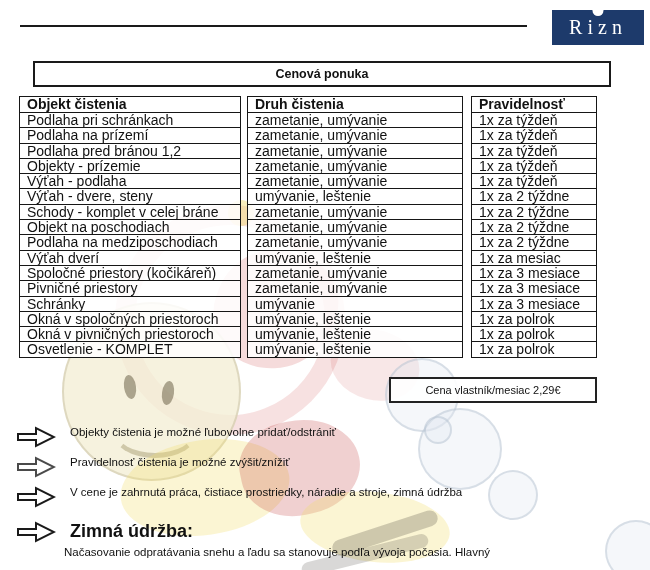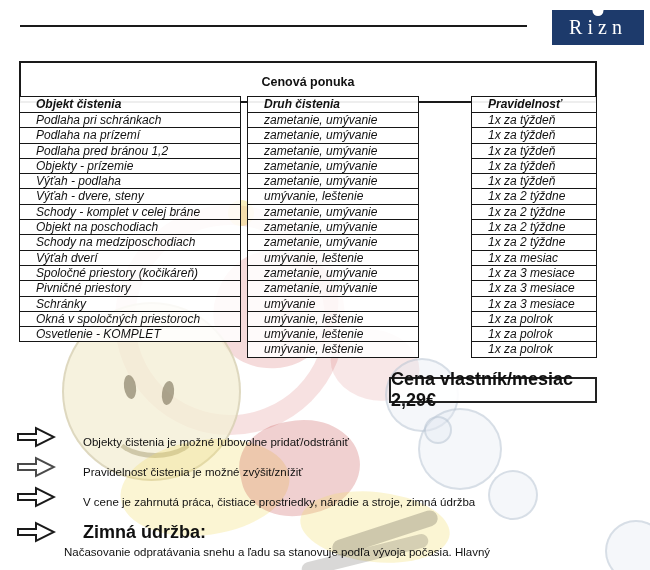--- a/index.html
+++ b/index.html
@@ -45,40 +45,40 @@
   .wm-b4{left:605px; top:520px; width:58px; height:58px;}
   .wm-b5{left:424px; top:416px; width:24px; height:24px;}
   
   .content{position:absolute; inset:0; z-index:1;}
   .top-line{position:absolute; left:20px; top:25px; width:507px; height:2px; background:#1a1a1a;}
   .logo{position:absolute; left:552px; top:10px; width:92px; height:35px;
     background:#1d3a6b; color:#fff; font-family:"Liberation Serif", serif;
     font-size:20px; letter-spacing:5px; display:flex; align-items:center; justify-content:center;}
   .logo-notch{position:absolute; left:50%; top:-5px; width:11px; height:11px;
     border-radius:50%; background:#ffffff; transform:translateX(-50%);}
-  .title-box{position:absolute; left:19px; top:61px; width:578px; height:42px;
+  .title-box{position:absolute; left:33px; top:61px; width:578px; height:26px;
     border:2px solid #1a1a1a; background:rgba(255,255,255,0.92); box-sizing:border-box;
     display:flex; align-items:center; justify-content:center;
     font-weight:bold; font-size:12.5px;}
   .col{position:absolute; top:96px;}
   .col-objekt{left:19px; width:222px;}
-  .col-druh{left:247px; width:172px;}
+  .col-druh{left:247px; width:216px;}
   .col-prav{left:471px; width:126px;}
   .cell{
     box-sizing:border-box; height:16.3px; border:1px solid #161616;
-    margin-top:-1px; padding:1px 2px 0 16px; font-size:12px; line-height:13.5px;
-    background:rgba(255,255,255,0.85); white-space:nowrap; overflow:hidden;font-style:italic;
+    margin-top:-1px; padding:1px 2px 0 7px; font-size:14px; line-height:13.5px;
+    background:rgba(255,255,255,0.85); white-space:nowrap; overflow:hidden;
   }
   .cell:first-child{margin-top:0;}
   .cell.hdr{font-weight:bold; height:17px; border-width:1.5px; background:rgba(255,255,255,0.93);}
   .price-box{position:absolute; left:389px; top:377px; width:208px; height:26px;
     border:2px solid #222; box-sizing:border-box; background:rgba(255,255,255,0.9);
     display:flex; align-items:center; justify-content:center;
-    font-weight:bold; font-size:18px;}
-  .bullet{position:absolute; left:16px; display:flex; align-items:flex-end; gap:27px;}
+    font-weight:normal; font-size:11px;}
+  .bullet{position:absolute; left:16px; display:flex; align-items:flex-start; gap:14px;}
   .bullet .txt{font-size:11.5px;}
   .bullet .txt.bold{font-weight:bold; font-size:18px;}
   .b1{top:426px;} .b2{top:456px;} .b3{top:486px;} .b4{top:521px;}
   .arrow-icon{display:block;}
   .para{position:absolute; left:64px; top:546px; width:566px; font-size:11.5px;}
 </style>
 </head>
 <body>
 
 <div class="page">
@@ -120,26 +120,27 @@
     <div class="col col-objekt">
       <div class="cell hdr">Objekt čistenia</div>
     <div class="cell">Podlaha pri schránkach</div>
         <div class="cell">Podlaha na prízemí</div>
         <div class="cell">Podlaha pred bránou 1,2</div>
         <div class="cell">Objekty - prízemie</div>
         <div class="cell">Výťah - podlaha</div>
         <div class="cell">Výťah - dvere, steny</div>
         <div class="cell">Schody - komplet v celej bráne</div>
         <div class="cell">Objekt na poschodiach</div>
-        <div class="cell">Schody na medziposchodiach</div>
+        <div class="cell">Podlaha na medziposchodiach</div>
         <div class="cell">Výťah dverí</div>
         <div class="cell">Spoločné priestory (kočikáreň)</div>
         <div class="cell">Pivničné priestory</div>
         <div class="cell">Schránky</div>
         <div class="cell">Okná v spoločných priestoroch</div>
+        <div class="cell">Okná v pivničných priestoroch</div>
         <div class="cell">Osvetlenie - KOMPLET</div>
       </div>
     <div class="col col-druh">
       <div class="cell hdr">Druh čistenia</div>
     <div class="cell">zametanie, umývanie</div>
         <div class="cell">zametanie, umývanie</div>
         <div class="cell">zametanie, umývanie</div>
         <div class="cell">zametanie, umývanie</div>
         <div class="cell">zametanie, umývanie</div>
         <div class="cell">umývanie, leštenie</div>

